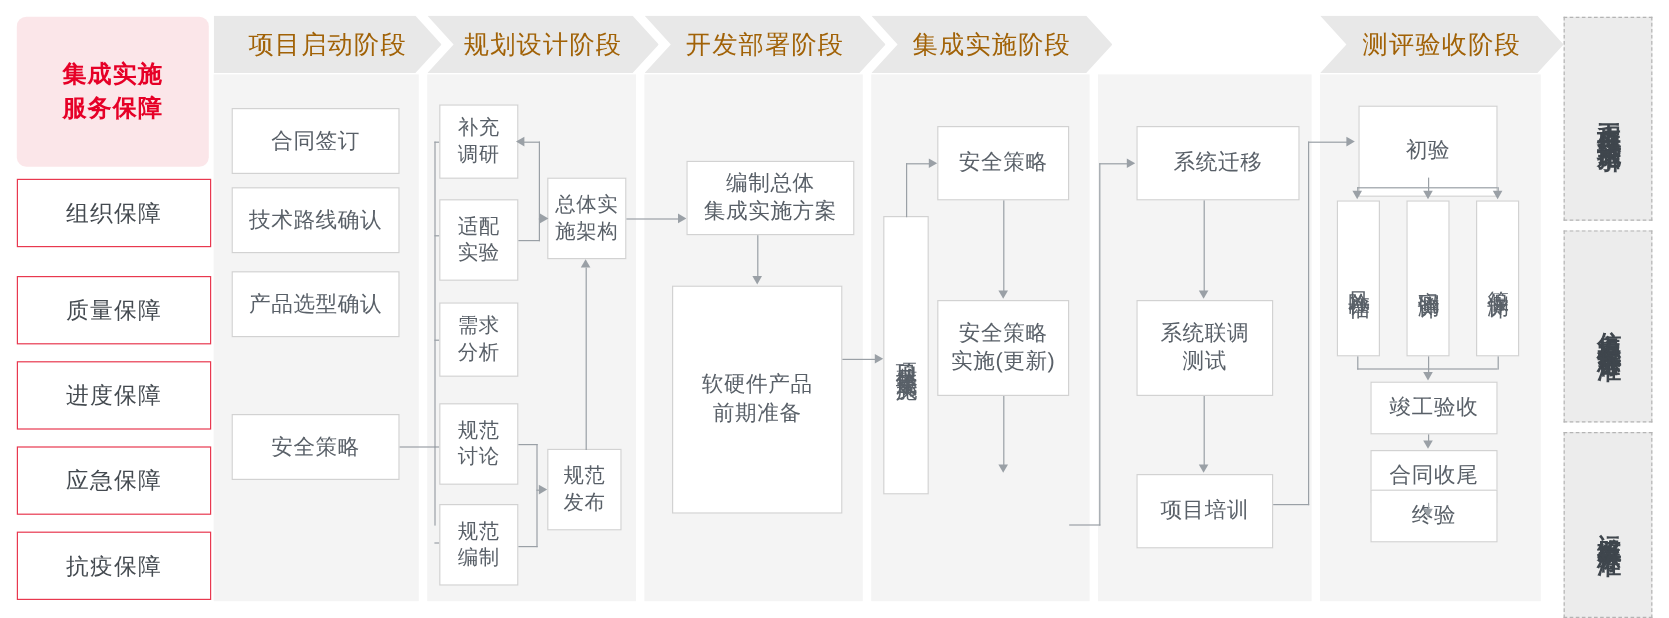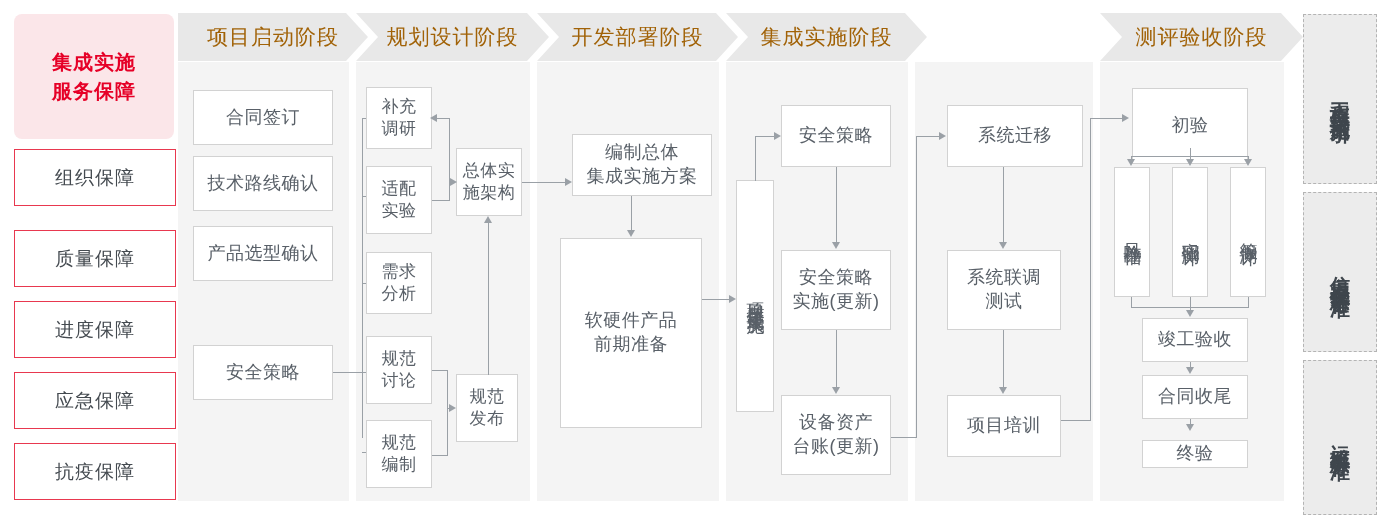--- a/index.html
+++ b/index.html
@@ -216,24 +216,20 @@
   <div class="node vert" style="left:736px;top:180px;width:38px;height:232px">
       <span>项目整体集成实施</span>
     </div>
   <div class="node" style="left:781px;top:105px;width:110px;height:62px">
       <span>安全策略</span>
     </div>
   <div class="node" style="left:781px;top:250px;width:110px;height:80px">
       <span style="white-space:pre-line">安全策略
 实施(更新)</span>
     </div>
-  <div class="node" style="left:781px;top:395px;width:110px;height:80px">
-      <span style="white-space:pre-line">设备资产
-台账(更新)</span>
-    </div>
 
   <div class="ln lnv" style="left:755px;top:136px;height:45px"></div>
   <div class="ln lnh" style="left:755px;top:136px;width:20px"></div>
   <div class="arw r" style="left:774px;top:132px"></div>
 
   <div class="ln lnv" style="left:836px;top:167px;height:76px"></div>
   <div class="arw d" style="left:832px;top:242px"></div>
   <div class="ln lnv" style="left:836px;top:330px;height:58px"></div>
   <div class="arw d" style="left:832px;top:387px"></div>
 
@@ -273,21 +269,21 @@
     </div>
   <div class="node vert" style="left:1230px;top:167px;width:36px;height:130px">
       <span>等保测评</span>
     </div>
   <div class="node" style="left:1142px;top:318px;width:106px;height:44px">
       <span>竣工验收</span>
     </div>
   <div class="node" style="left:1142px;top:375px;width:106px;height:44px">
       <span>合同收尾</span>
     </div>
-  <div class="node" style="left:1142px;top:440px;width:106px;height:28px">
+  <div class="node" style="left:1142px;top:408px;width:106px;height:44px">
       <span>终验</span>
     </div>
 
   <div class="ln lnv" style="left:1190px;top:148px;height:8px"></div>
   <div class="ln lnh" style="left:1131px;top:156px;width:117px"></div>
   <div class="ln lnv" style="left:1131px;top:156px;height:5px"></div>
   <div class="arw d" style="left:1127px;top:159px"></div>
   <div class="ln lnv" style="left:1190px;top:156px;height:5px"></div>
   <div class="arw d" style="left:1186px;top:159px"></div>
   <div class="ln lnv" style="left:1248px;top:156px;height:5px"></div>

